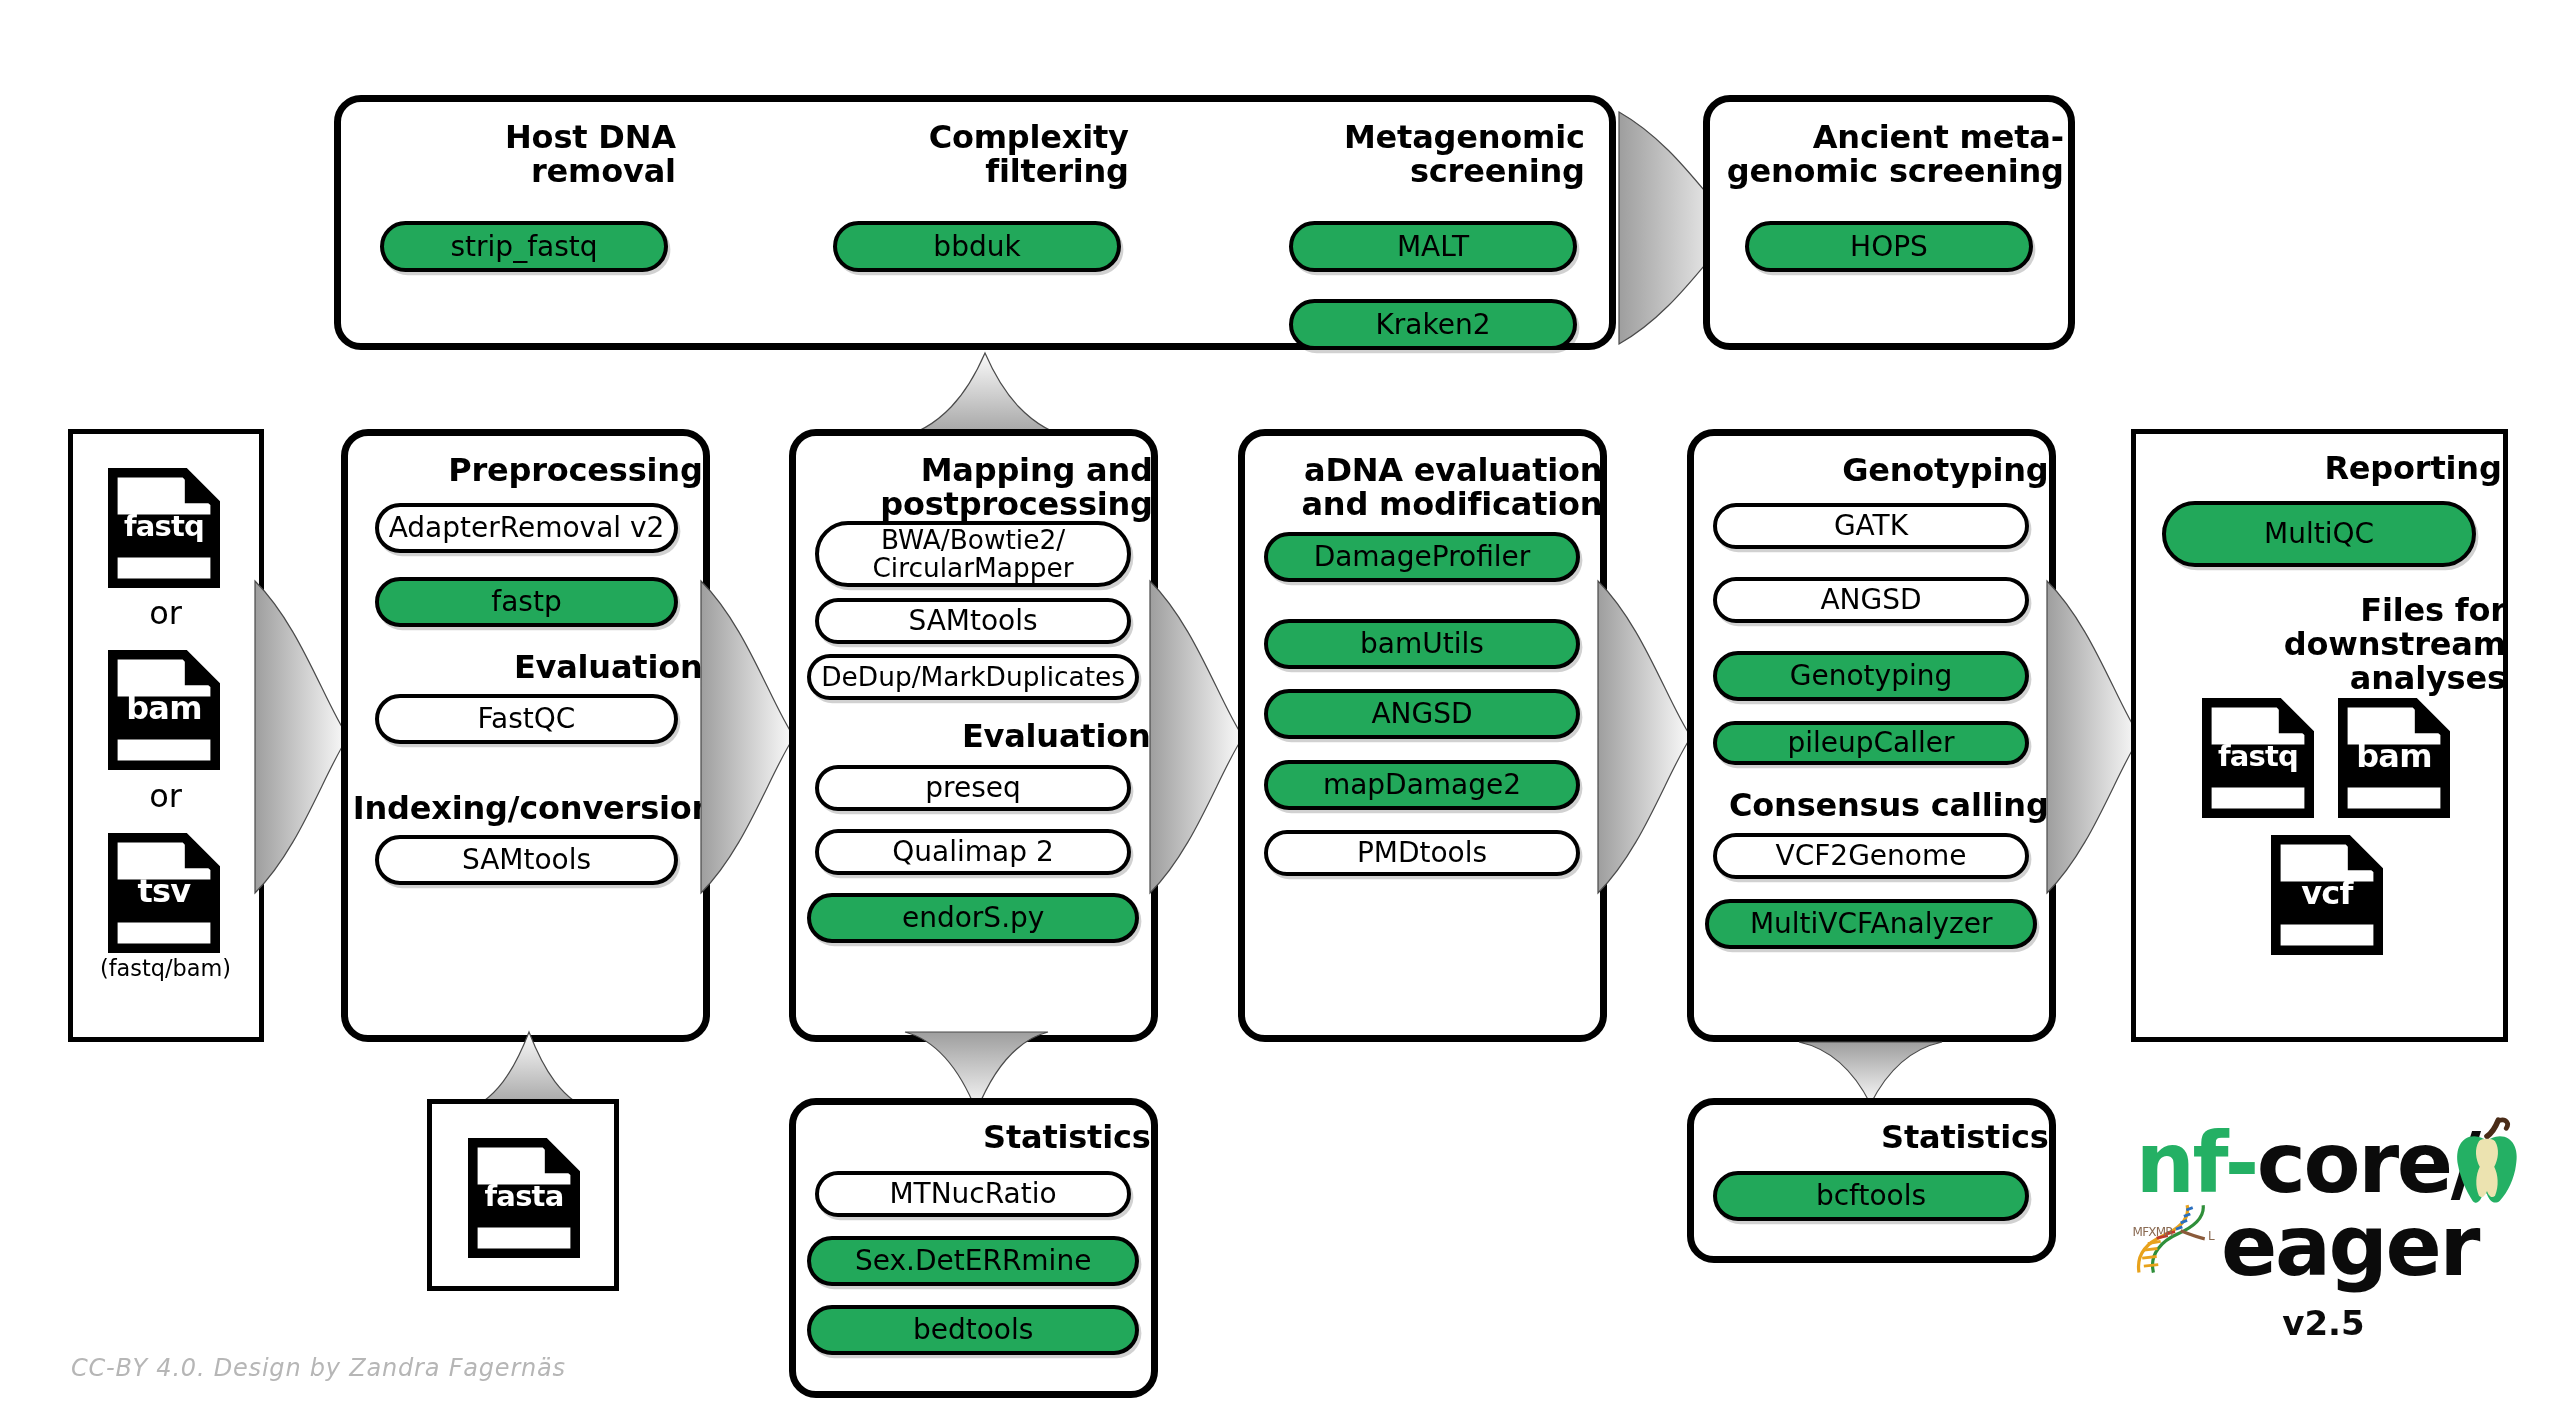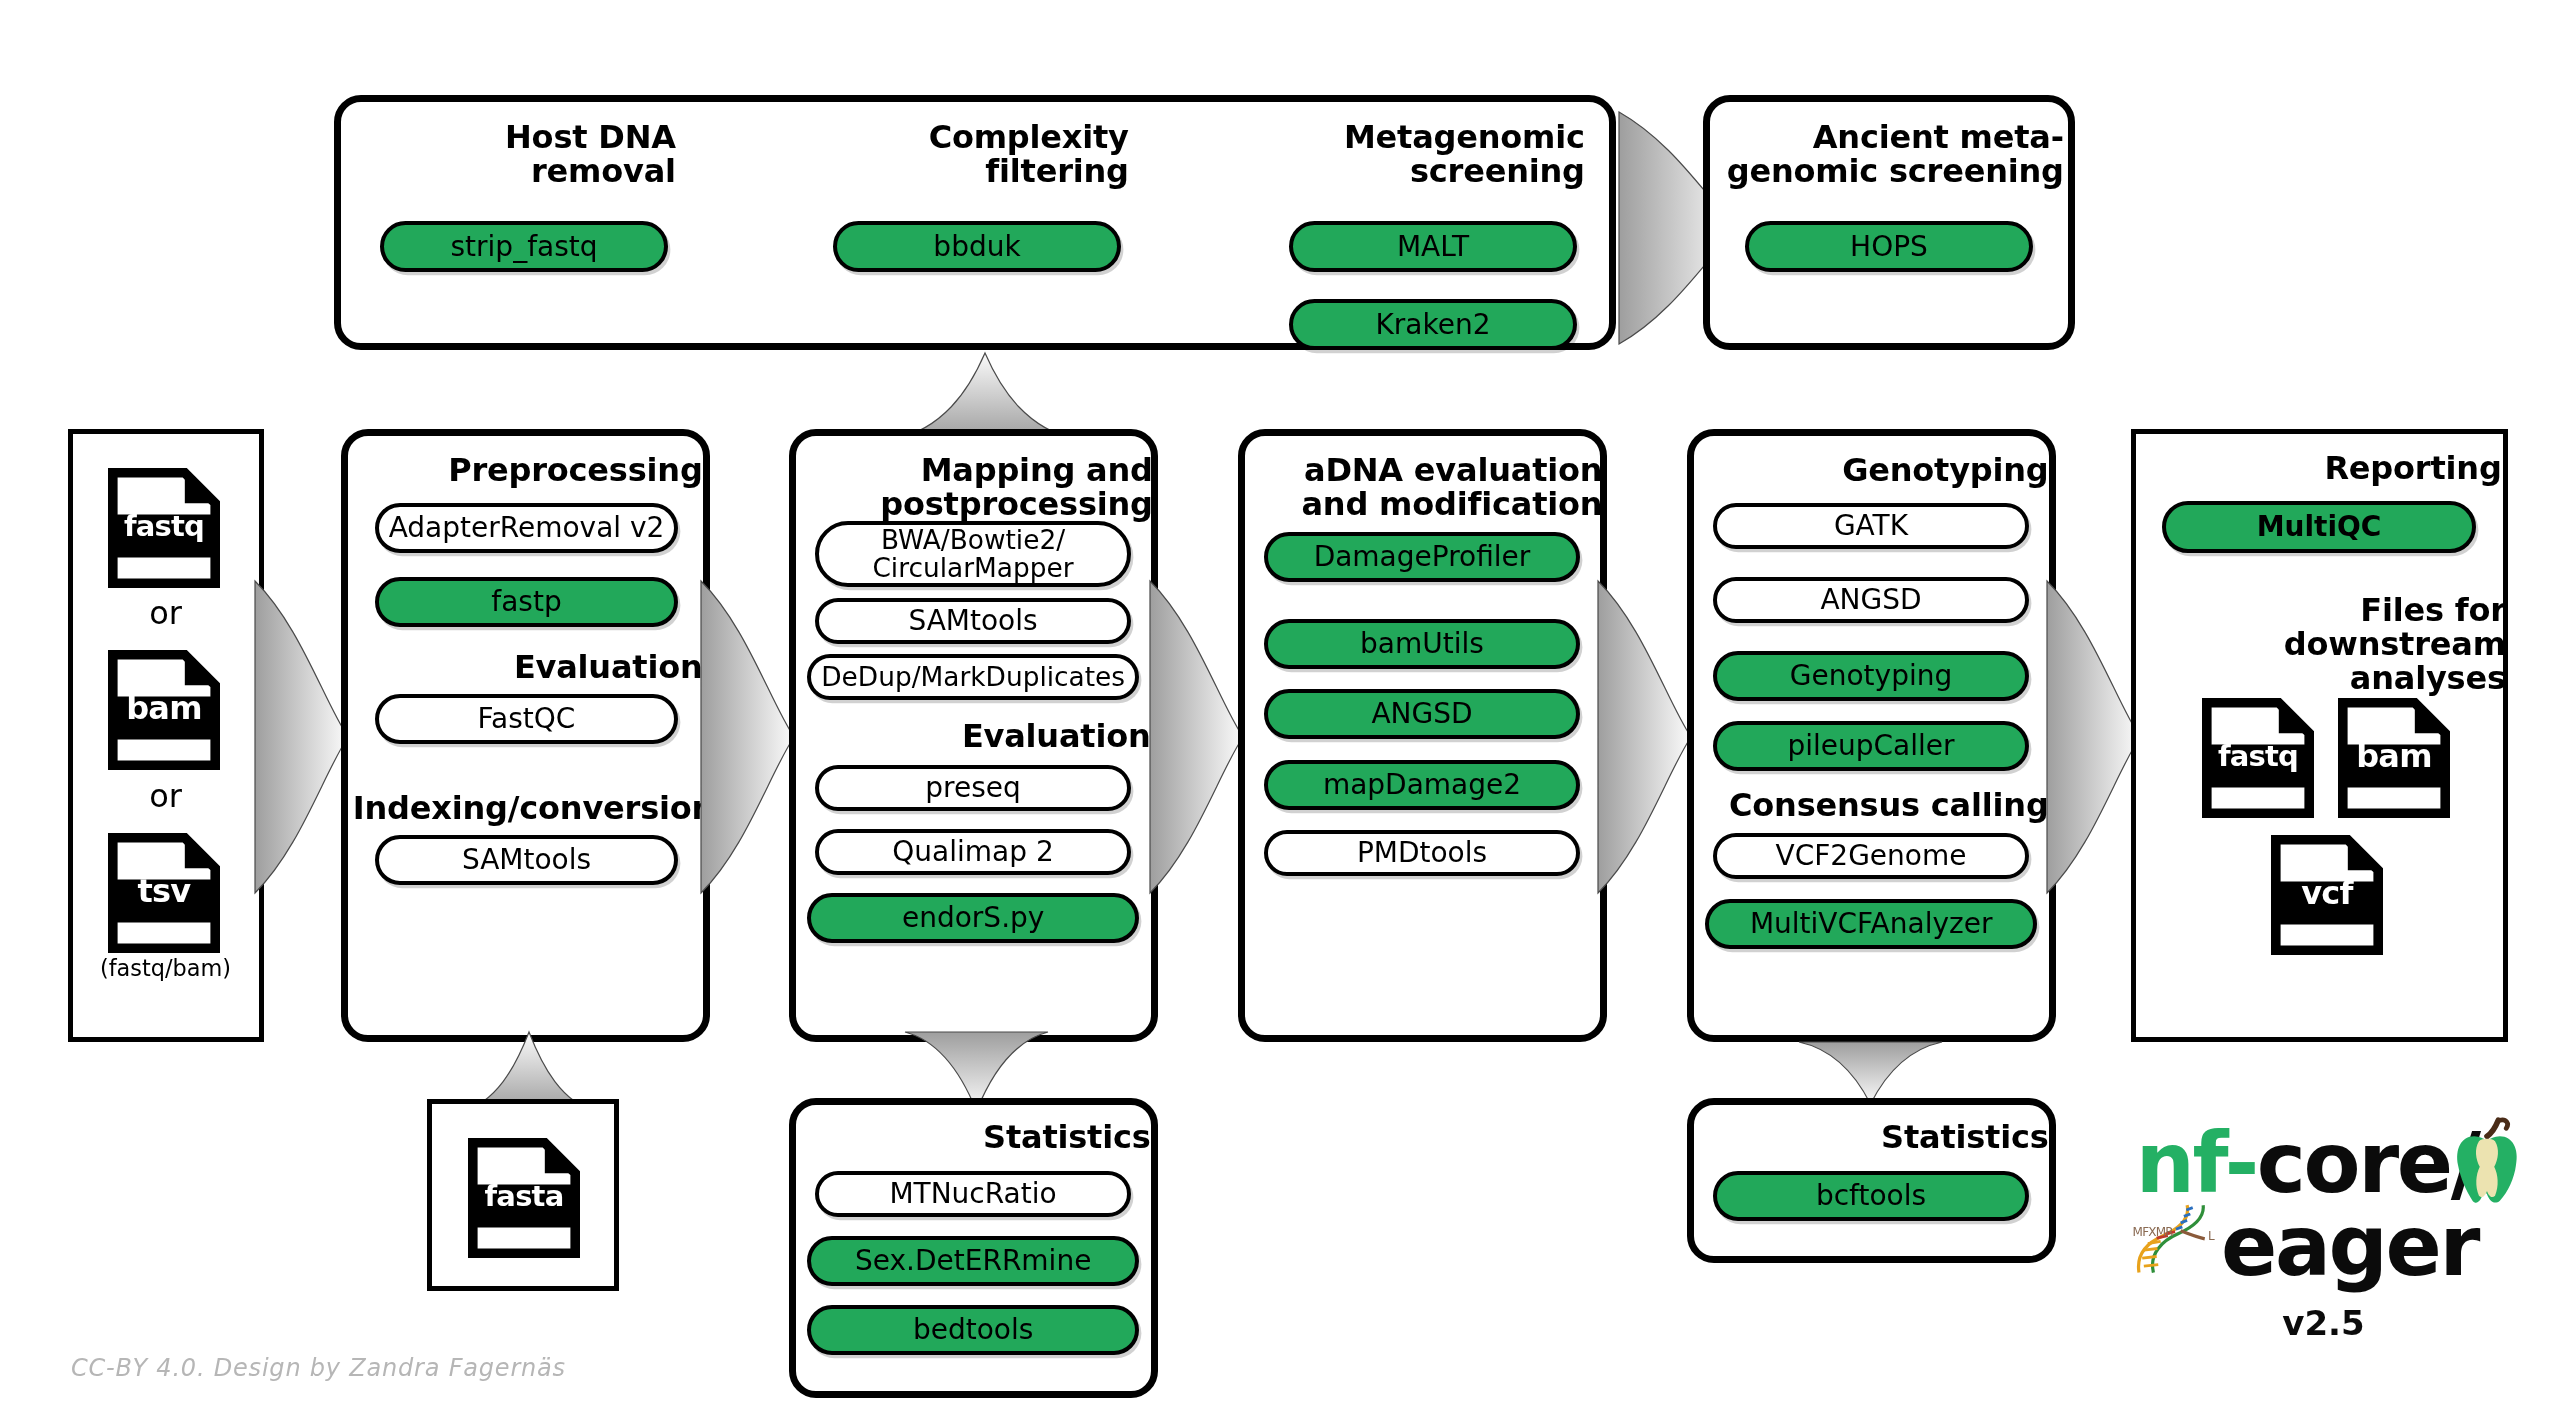--- a/index.html
+++ b/index.html
@@ -244,21 +244,21 @@
       <path d="M0,0 C56,56 86,150 116,195 C86,240 56,334 0,390 Z" fill="url(#gradR)" stroke="#4a4a4a" stroke-width="1.5"></path>
     </svg>
   </div>
 
   <div class="panel round" style="left:1687px;top:429px;width:369px;height:613px;">
     <div class="panel-title" style="position:absolute;left:4.8px;top:17.6px;width:345px;">Genotyping</div>
 
     <div class="pill" style="position:absolute;left:19px;top:67px;width:316px;height:46px;">GATK</div>
     <div class="pill" style="position:absolute;left:19px;top:141px;width:316px;height:46px;">ANGSD</div>
     <div class="pill green" style="position:absolute;left:19px;top:215px;width:316px;height:50px;">Genotyping</div>
-    <div class="pill green" style="position:absolute;left:19px;top:285px;width:316px;height:50px;">pileupCaller</div>
+    <div class="pill green" style="position:absolute;left:19px;top:285px;width:316px;height:44px;">pileupCaller</div>
 
     <div class="panel-title" style="position:absolute;left:4.8px;top:353px;width:345px;">Consensus calling</div>
 
     <div class="pill" style="position:absolute;left:19px;top:397px;width:316px;height:46px;">VCF2Genome</div>
     <div class="pill green" style="position:absolute;left:11.2px;top:463px;width:332px;height:50px;">MultiVCFAnalyzer</div>
   </div>
 
   <div class="arrow" style="left:1799px;top:1042px;width:143px;height:62px;">
     <svg viewBox="0 0 178 78" preserveAspectRatio="none">
       <path d="M0,0 C46,10 72,44 89,78 C106,44 132,10 178,0 Z" fill="url(#gradD)" stroke="#4a4a4a" stroke-width="1.5"></path>
@@ -272,21 +272,21 @@
 
   <div class="arrow" style="left:2047px;top:581px;width:93px;height:312px;">
     <svg viewBox="0 0 116 390" preserveAspectRatio="none">
       <path d="M0,0 C56,56 86,150 116,195 C86,240 56,334 0,390 Z" fill="url(#gradR)" stroke="#4a4a4a" stroke-width="1.5"></path>
     </svg>
   </div>
 
   <div class="panel sharp" style="left:2131px;top:429px;width:377px;height:613px;border-width:5.6px;">
     <div class="panel-title" style="position:absolute;left:4.8px;top:17.6px;width:356px;">Reporting</div>
 
-    <div class="pill green" style="position:absolute;left:26px;top:67px;width:314px;height:52px;font-weight:bold;">MultiQC</div>
+    <div class="pill green" style="position:absolute;left:26px;top:67px;width:314px;height:66px;">MultiQC</div>
 
     <div class="panel-title" style="position:absolute;left:0;top:160px;width:365px;">Files for downstream
 analyses</div>
 
     <div class="fileicon" style="position:absolute;left:66px;top:264px;width:112px;height:120px;">
       <svg viewBox="0 0 140 150">
         <path d="M6,6 H96 L134,44 V144 H6 Z" fill="#fff" stroke="#000" stroke-width="12"></path>
         <path d="M96,6 L134,44 H96 Z" fill="#000"></path>
         <rect x="0" y="58" width="140" height="54" rx="12" fill="#000"></rect>
       </svg>

